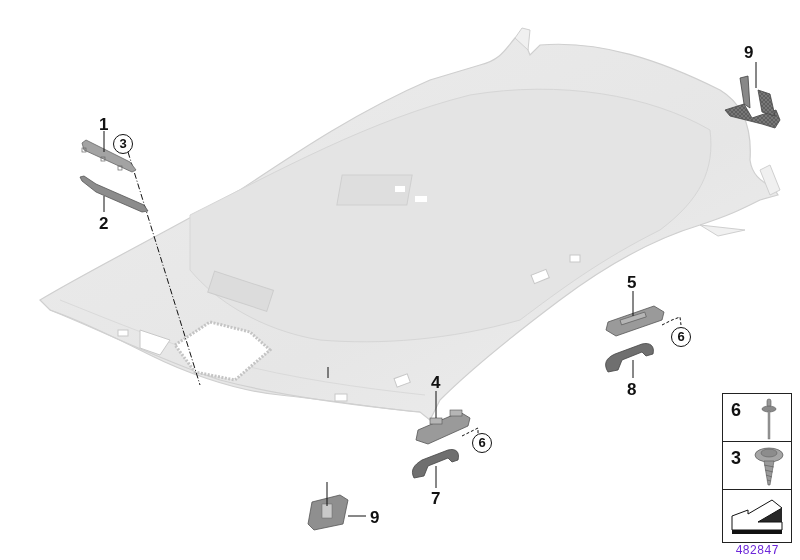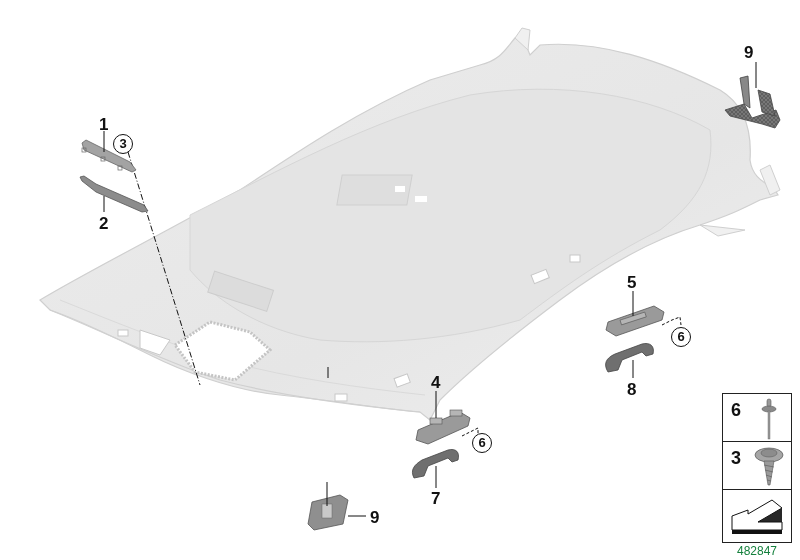--- a/index.html
+++ b/index.html
@@ -3,21 +3,21 @@
 <meta charset="utf-8">
 <style>
   html, body { margin: 0; padding: 0; background: #ffffff; }
   body { width: 800px; height: 560px; position: relative; overflow: hidden; font-family: "Liberation Sans", sans-serif; }
   .canvas { position: absolute; left: 0; top: 0; width: 800px; height: 560px; }
   .callout { position: absolute; font-family: "Liberation Sans", sans-serif; font-weight: bold; font-size: 17px; color: #111; line-height: 1; }
   .circ { position: absolute; width: 18px; height: 18px; border: 1.5px solid #111; border-radius: 50%; font-weight: bold; font-size: 13px; text-align: center; line-height: 18px; color: #111; font-family: "Liberation Sans", sans-serif; background: #fff; }
   .legend-box { position: absolute; left: 722px; top: 393px; width: 68px; height: 148px; border: 1.2px solid #222; background: #fff; }
   .legend-cell { position: absolute; left: 0; width: 68px; border-bottom: 1.2px solid #222; }
   .legend-num { position: absolute; left: 8px; top: 6px; font-weight: bold; font-size: 18px; color: #111; font-family: "Liberation Sans", sans-serif; }
-  .ref-num { position: absolute; left: 722px; top: 544px; width: 70px; text-align: center; font-size: 12px; color: #15803d; font-family: Liberation Sans, sans-serif; }
+  .ref-num { position: absolute; left: 722px; top: 544px; width: 70px; text-align: center; font-size: 12px; color: #6d28d9; font-family: Liberation Mono, monospace; }
 </style>
 </head>
 <body>
 
 <svg class="canvas" width="800" height="560" viewBox="0 0 800 560" xmlns="http://www.w3.org/2000/svg">
   <defs>
     <linearGradient id="hl" x1="0" y1="0" x2="1" y2="1">
       <stop offset="0" stop-color="#ececec"></stop>
       <stop offset="0.6" stop-color="#e6e6e6"></stop>
       <stop offset="1" stop-color="#efefef"></stop>

